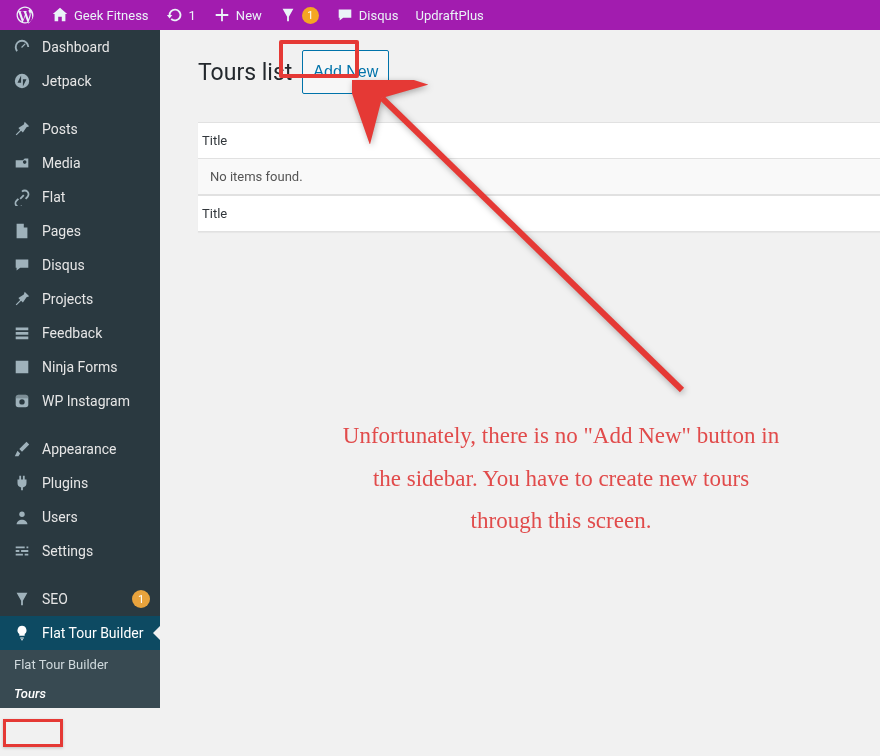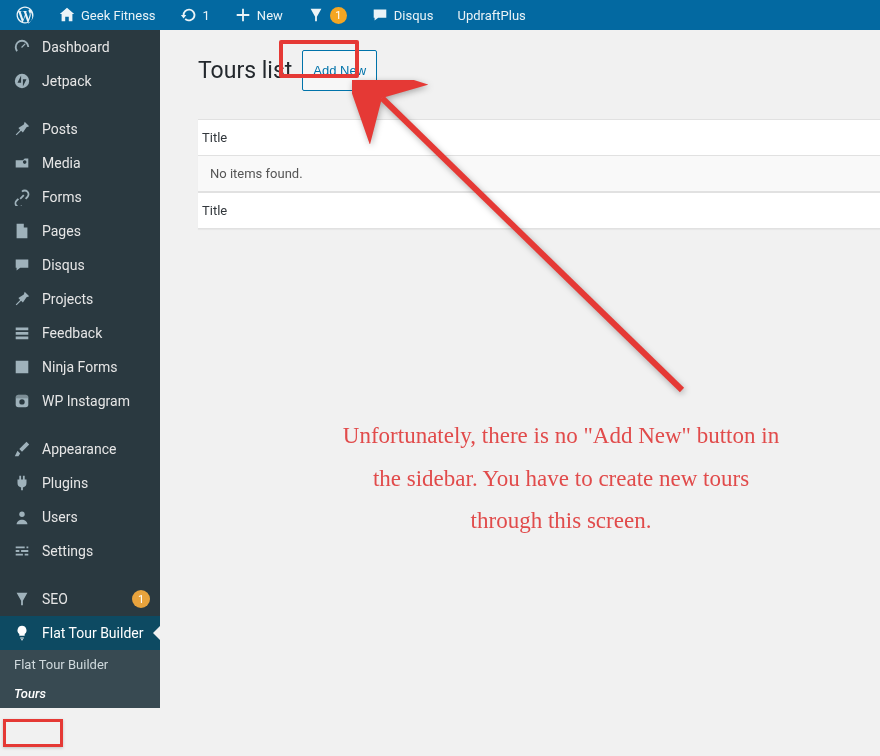--- a/index.html
+++ b/index.html
@@ -9,26 +9,26 @@
     color: #444;
     background: #f1f1f1;
     width: 880px;
     height: 756px;
     overflow: hidden;
     position: relative;
   }
   
   .adminbar {
     height: 30px;
-    background: #0369a1;
+    background: #a21caf;
     color: #fff;
     display: flex;
     align-items: center;
     padding: 0 8px;
-    gap: 8px;
+    gap: 1px;
     font-size: 13px;
   }
   .adminbar .ab-item {
     display: flex;
     align-items: center;
     gap: 5px;
     padding: 0 8px;
     height: 30px;
     cursor: pointer;
     color: #eaf3f7;
@@ -127,21 +127,21 @@
   .page-title {
     font-size: 23px;
     font-weight: 400;
     color: #23282d;
   }
   .add-new-btn {
     border: 1px solid #0073aa;
     color: #0073aa;
     background: #f7f7f7;
     padding: 12px 10px;
-    font-size: 13px;
+    font-size: 16px;
     border-radius: 2px;
     cursor: pointer;
   }
   
   .hl-add {
     position: absolute;
     border: 4px solid #e53935;
     border-radius: 2px;
     pointer-events: none;
   }
@@ -276,21 +276,21 @@
           </svg>
         </span>
       <span class="label">Media</span>
     </li>
     <li class="menu-item">
       <span class="icon">
           <svg viewBox="0 0 20 20">
             <path d="M8 12l4-4m-2-4a4 4 0 0 1 6 6l-2 2m-8 0l-2 2a4 4 0 0 0 6 6" stroke="#9fb2bb" stroke-width="2" fill="none"></path>
           </svg>
         </span>
-      <span class="label">Forms</span>
+      <span class="label">Flat</span>
     </li>
     <li class="menu-item">
       <span class="icon">
           <svg viewBox="0 0 20 20">
             <path d="M4 2h8l4 4v12H4zM12 2v4h4"></path>
           </svg>
         </span>
       <span class="label">Pages</span>
     </li>
     <li class="menu-item">

